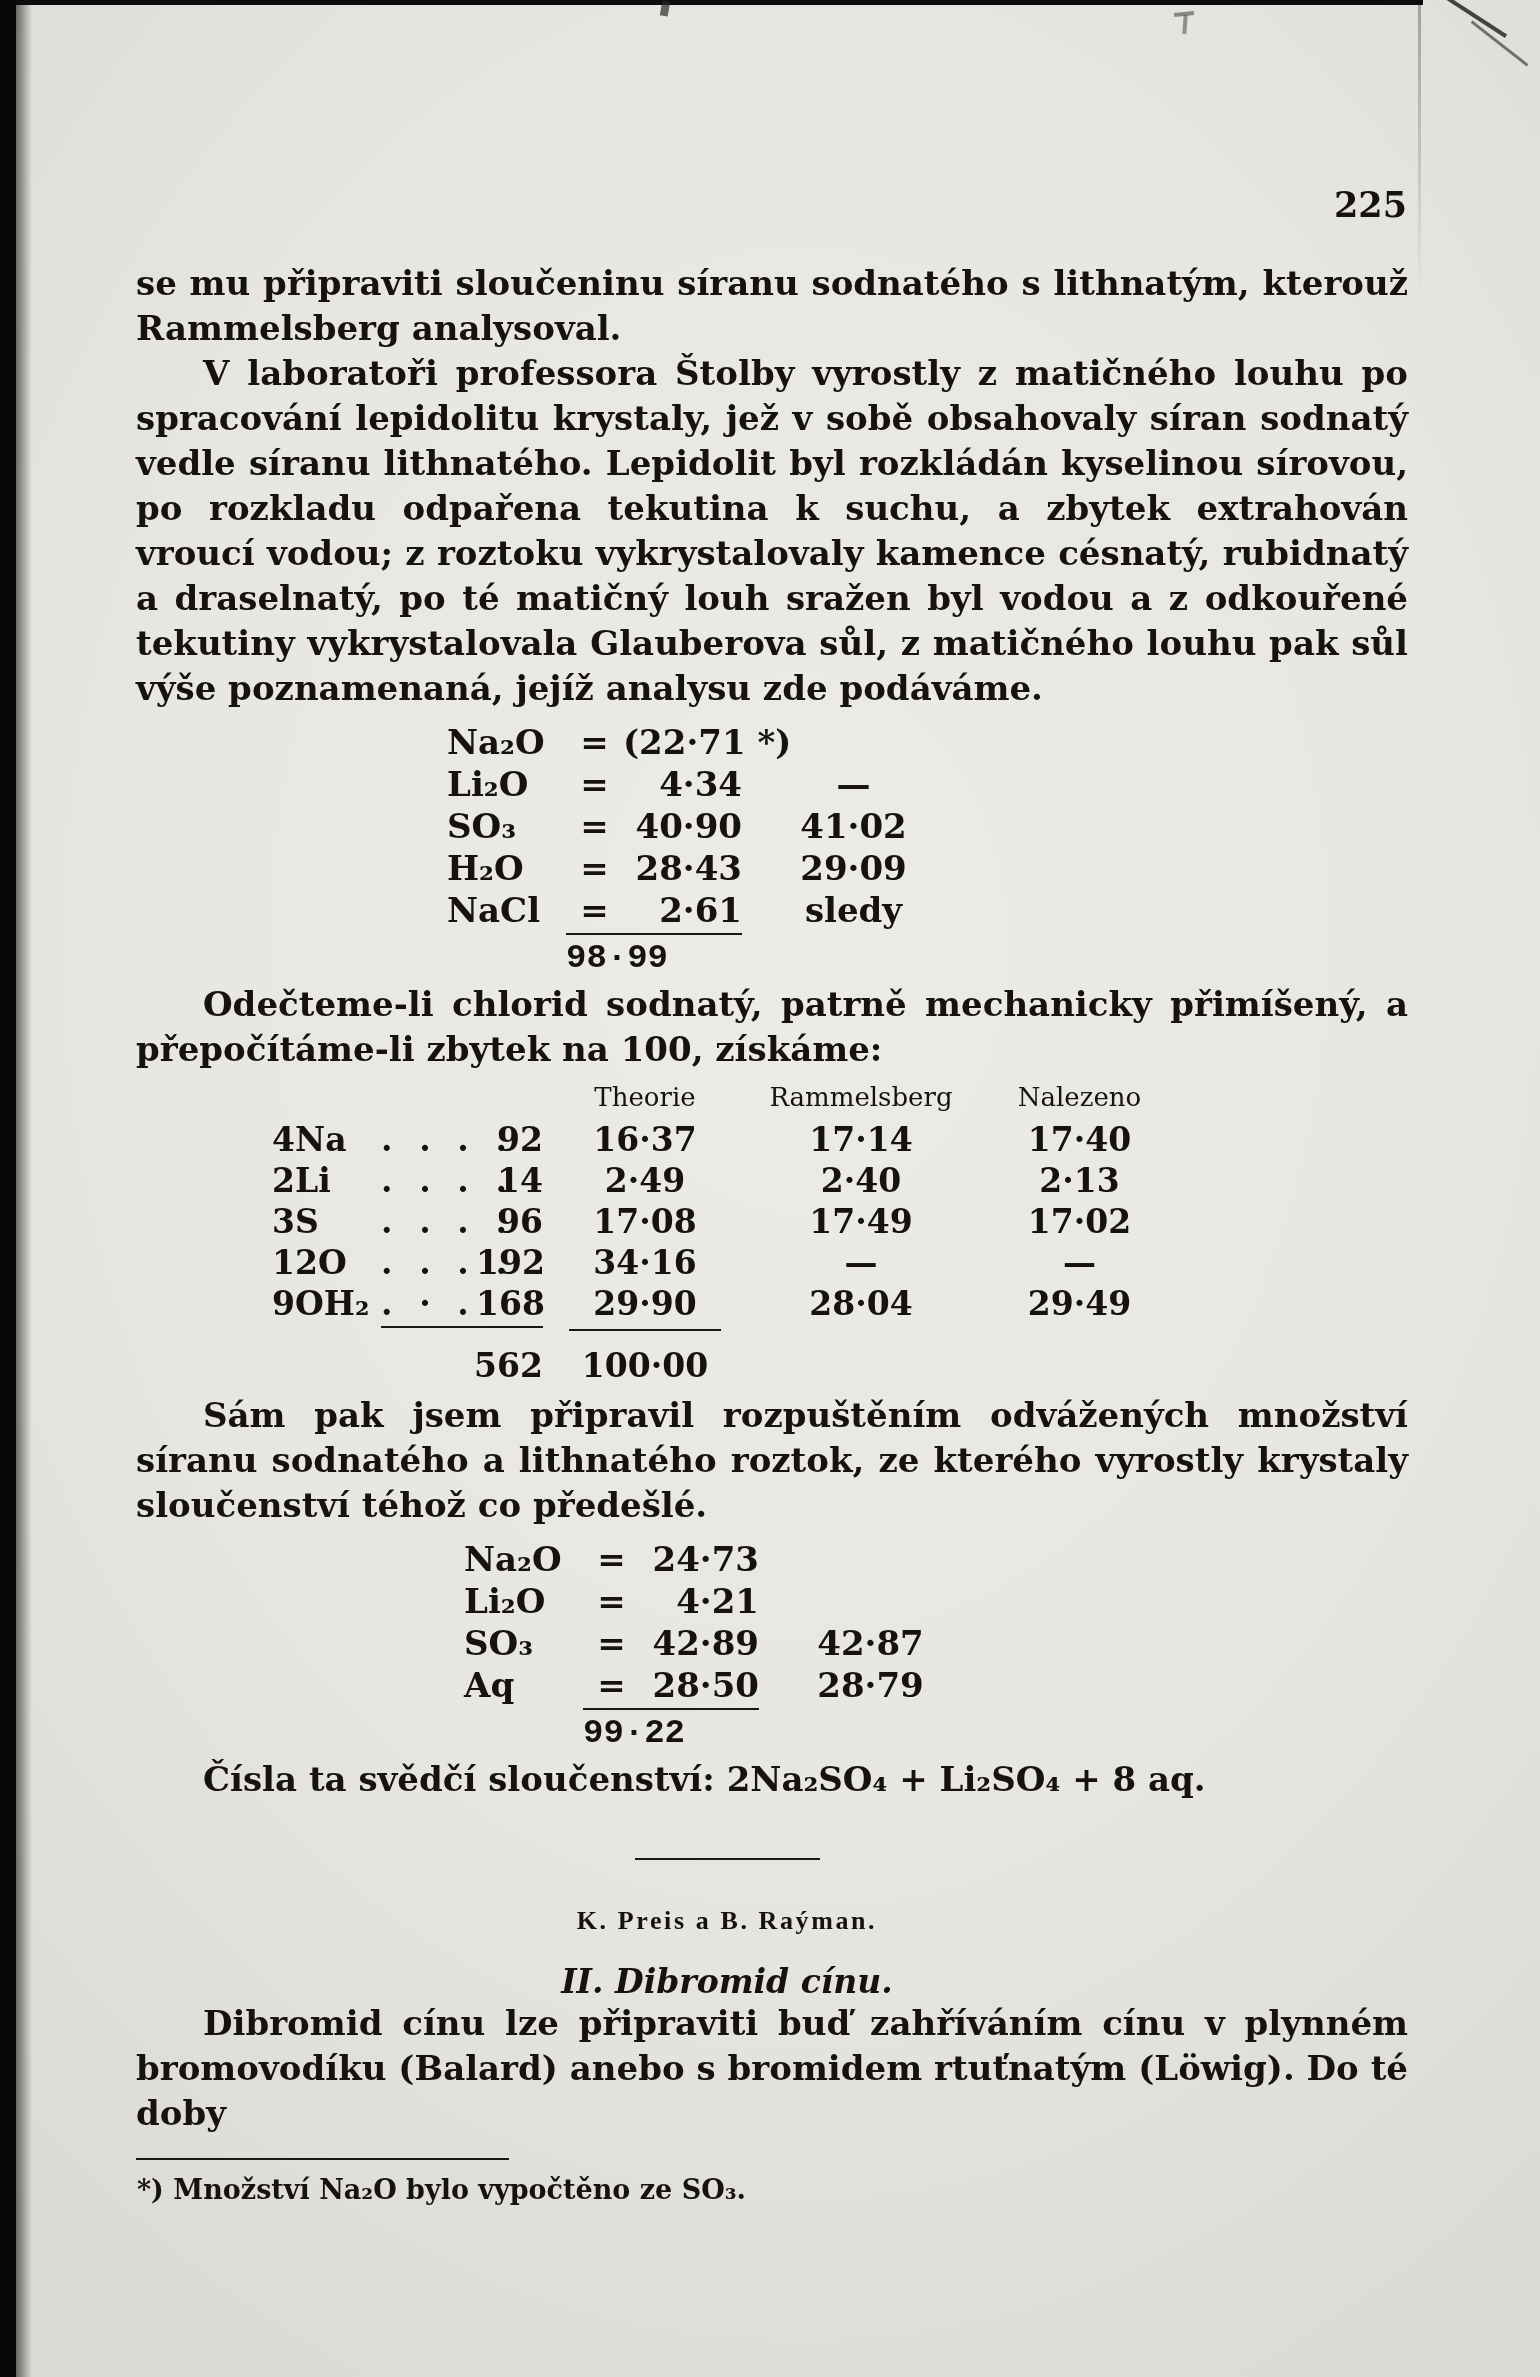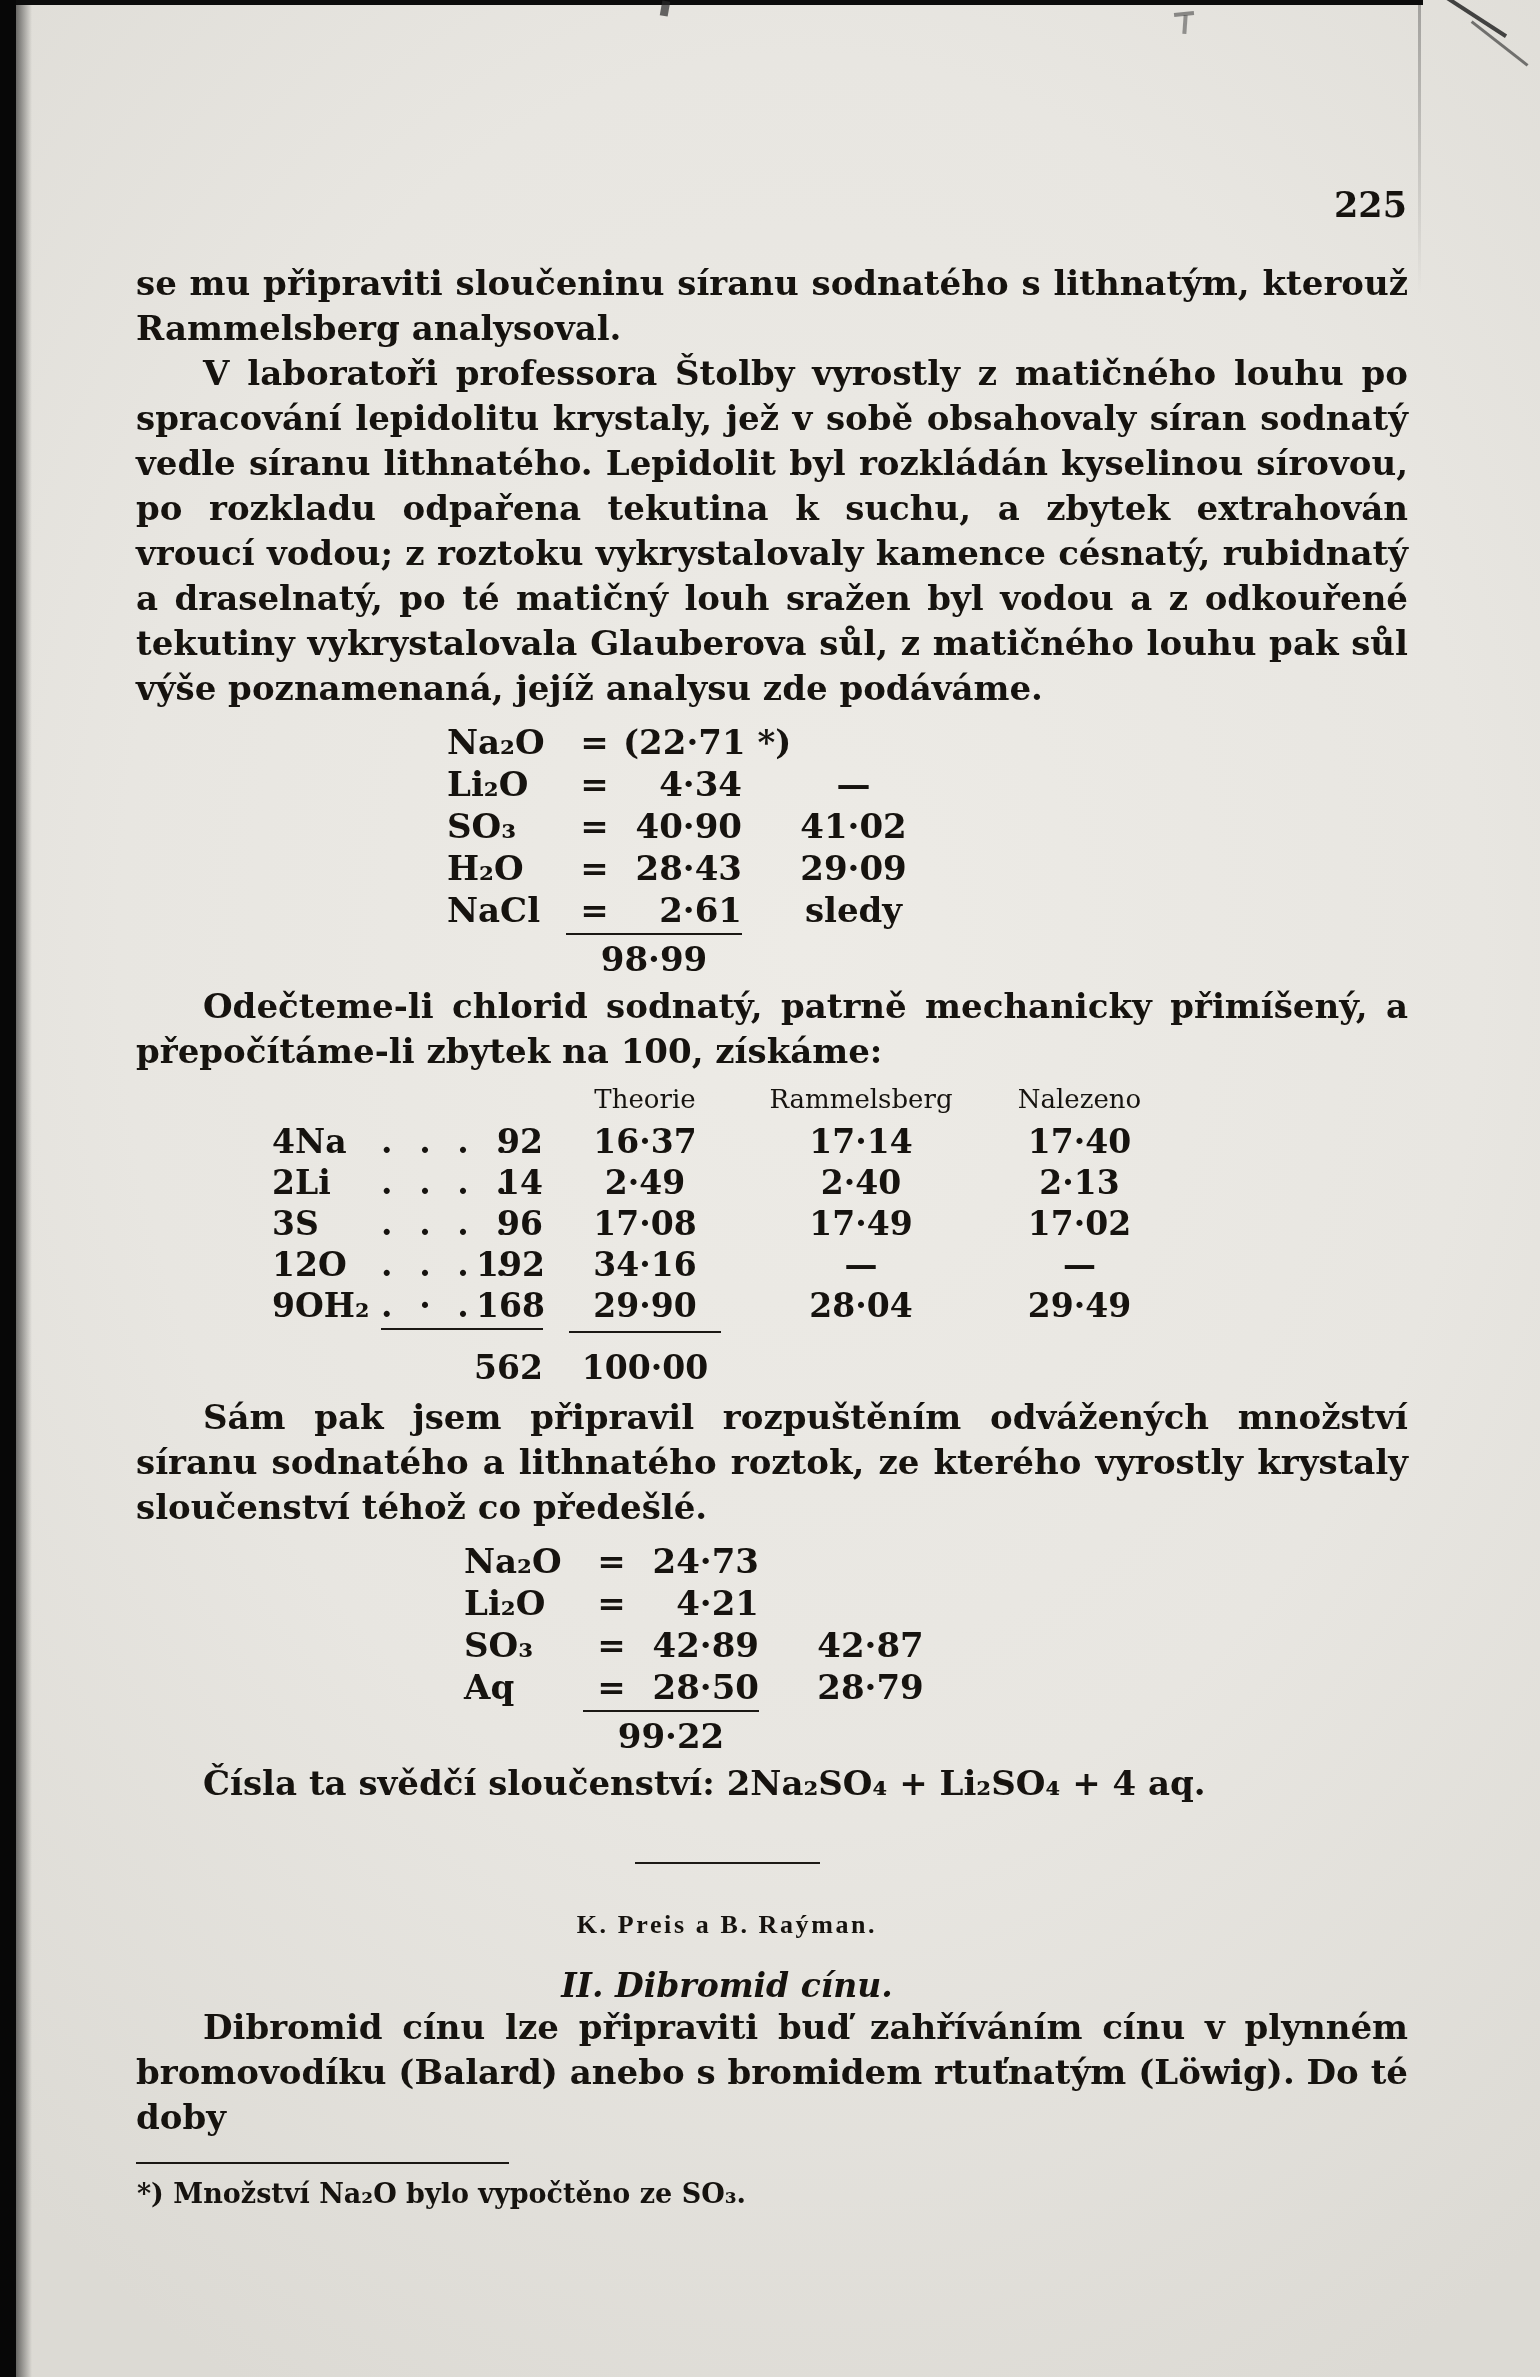--- a/index.html
+++ b/index.html
@@ -41,21 +41,21 @@
   
   .fblock{margin:10.5px 0 4.8px 311px;font-size:34px;font-weight:bold;}
   .fblock.second{margin-left:328px;}
   .frow{display:flex;align-items:baseline;height:42px;}
   .f-formula{width:119px;}
   .f-eq{width:57px;text-align:center;}
   .f-val{width:119px;text-align:right;white-space:nowrap;}
   .f-sec{width:223px;text-align:center;white-space:nowrap;}
   .frow.total{height:auto;margin-top:1px;}
   .f-spacer{width:119px;}
-  .f-total{width:176px;text-align:center;border-top:2.4px solid #1b1814;padding-top:4.8px;}
+  .f-total{width:176px;text-align:left;border-top:2.4px solid #1b1814;padding-top:4.8px;font-family:Liberation Mono, monospace;}
 
   
   .ttable{margin:9.5px 0 7.6px 136px;font-size:33px;font-weight:bold;}
   .trow{display:flex;align-items:baseline;height:41px;}
   .trow.thead{height:38px;font-size:26px;font-weight:normal;}
   .c-label{width:109px;}
   .c-dots{width:95px;letter-spacing:7.6px;white-space:nowrap;}
   .c-amount{width:67px;text-align:right;}
   .c-theorie{width:204px;text-align:center;}
   .c-ramm{width:228px;text-align:center;}
@@ -225,21 +225,21 @@
       <span class="f-eq">=</span>
       <span class="f-val">28·50</span>
       <span class="f-sec">28·79</span>
     </div>
     <div class="frow total">
       <span class="f-spacer"></span>
       <span class="f-total">99·22</span>
     </div>
   </div>
 
-  <p class="body indent conclusion">Čísla ta svědčí sloučenství: 2Na₂SO₄ + Li₂SO₄ + 4 aq.</p>
+  <p class="body indent conclusion">Čísla ta svědčí sloučenství: 2Na₂SO₄ + Li₂SO₄ + 8 aq.</p>
 
   <div class="divider"></div>
 
   <div class="sec-authors">K. Preis a B. Raýman.</div>
   <div class="sec-subtitle">II. Dibromid cínu.</div>
 
   <p class="body indent p-last">Dibromid cínu lze připraviti buď zahříváním cínu v plynném bromovodíku (Balard) anebo s bromidem rtuťnatým (Löwig). Do té doby</p>
 
   <div class="footnote">
     <div class="footnote-rule"></div>

